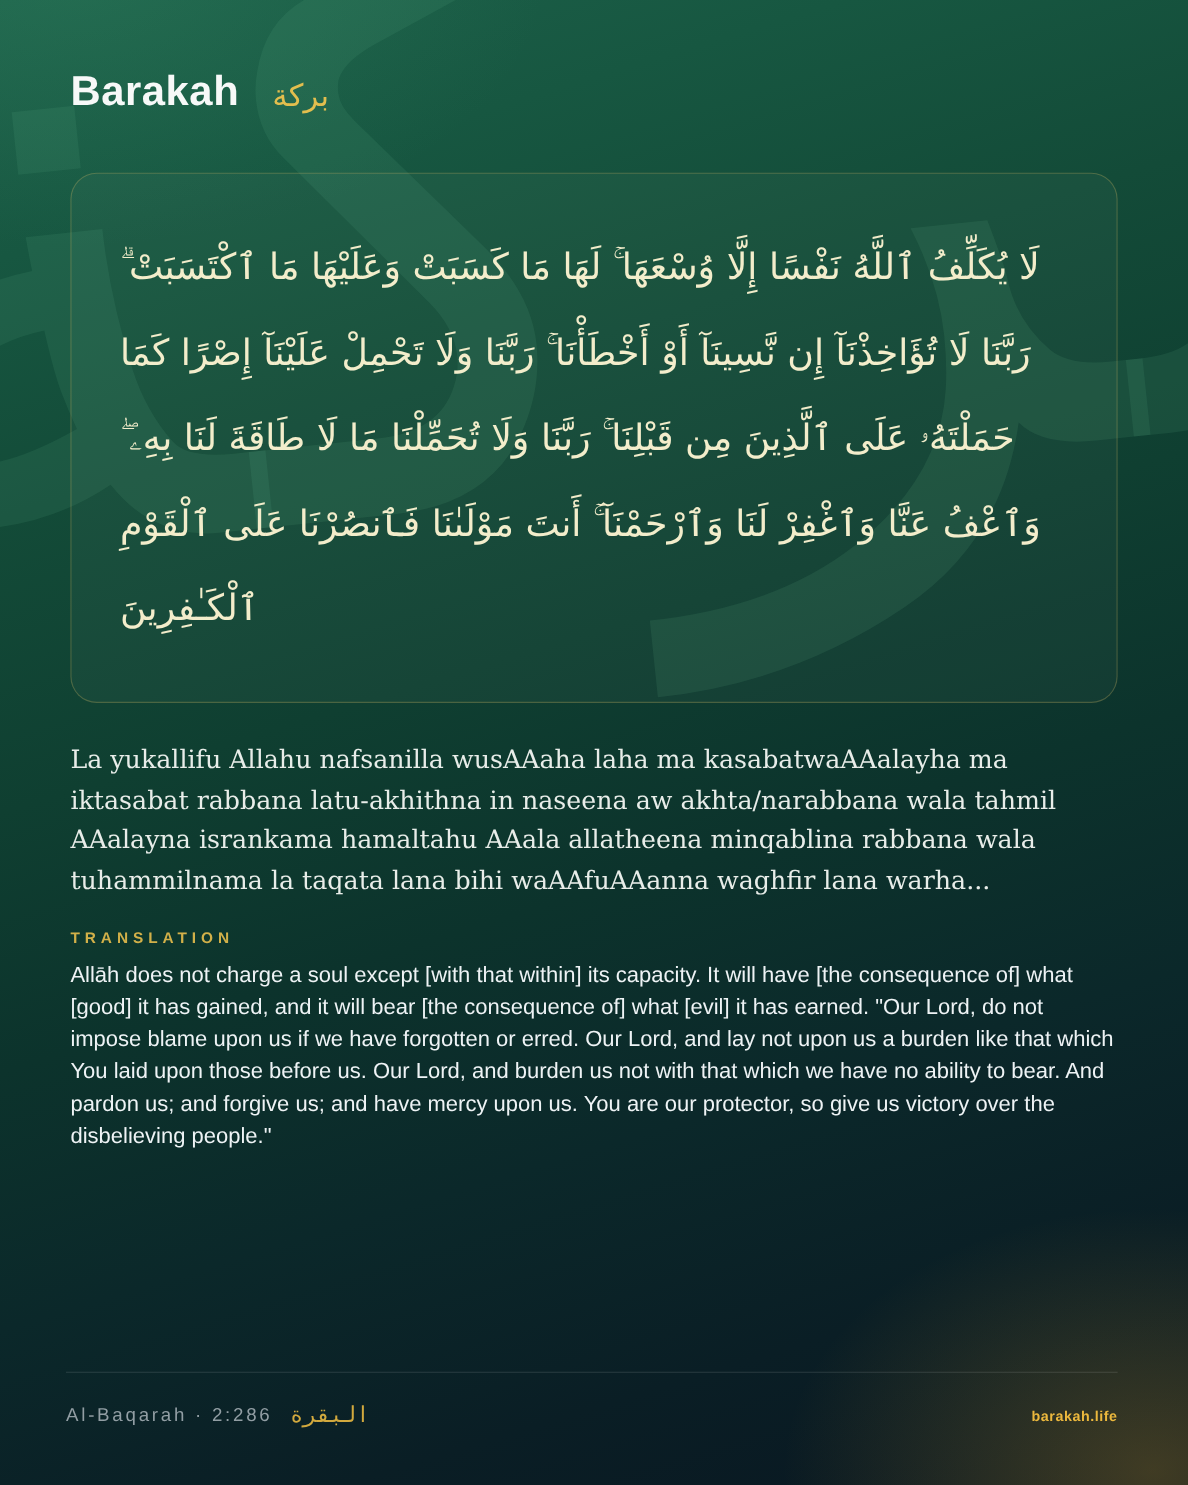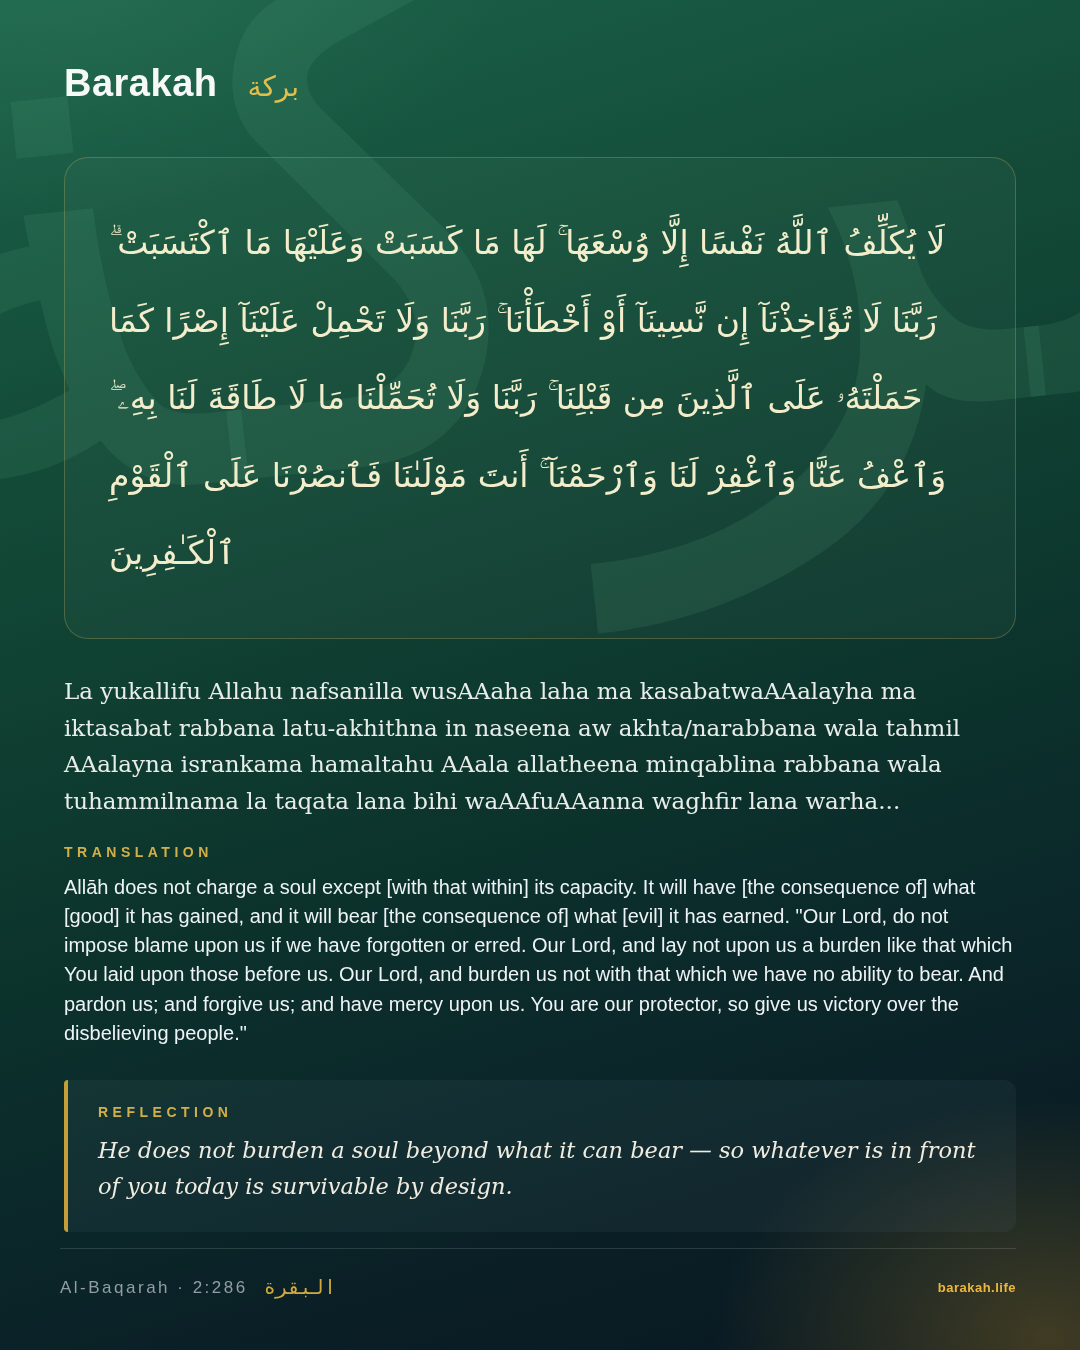--- a/index.html
+++ b/index.html
@@ -175,24 +175,20 @@
 
     <div class="transliteration-section">
       <div class="transliteration-text">La yukallifu Allahu nafsanilla wusAAaha laha ma kasabatwaAAalayha ma iktasabat rabbana latu-akhithna in naseena aw akhta/narabbana wala tahmil AAalayna isrankama hamaltahu AAala allatheena minqablina rabbana wala tuhammilnama la taqata lana bihi waAAfuAAanna waghfir lana warha...</div>
     </div>
 
     <div class="translation-section">
       <div class="section-label">TRANSLATION</div>
       <div class="translation-text">Allāh does not charge a soul except [with that within] its capacity. It will have [the consequence of] what [good] it has gained, and it will bear [the consequence of] what [evil] it has earned. "Our Lord, do not impose blame upon us if we have forgotten or erred. Our Lord, and lay not upon us a burden like that which You laid upon those before us. Our Lord, and burden us not with that which we have no ability to bear. And pardon us; and forgive us; and have mercy upon us. You are our protector, so give us victory over the disbelieving people."</div>
     </div>
 
-    <div class="reflection-box">
-      <div class="section-label">REFLECTION</div>
-      <div class="reflection-text">He does not burden a soul beyond what it can bear — so whatever is in front of you today is survivable by design.</div>
-    </div>
 
   </div>
 
   <div class="footer">
     <div class="footer-ref">
       <span class="footer-ref-text">Al-Baqarah · 2:286</span>
       <span class="footer-ref-arabic" dir="rtl" lang="ar">البقرة</span>
     </div>
     <a class="footer-site">barakah.life</a>
   </div>

